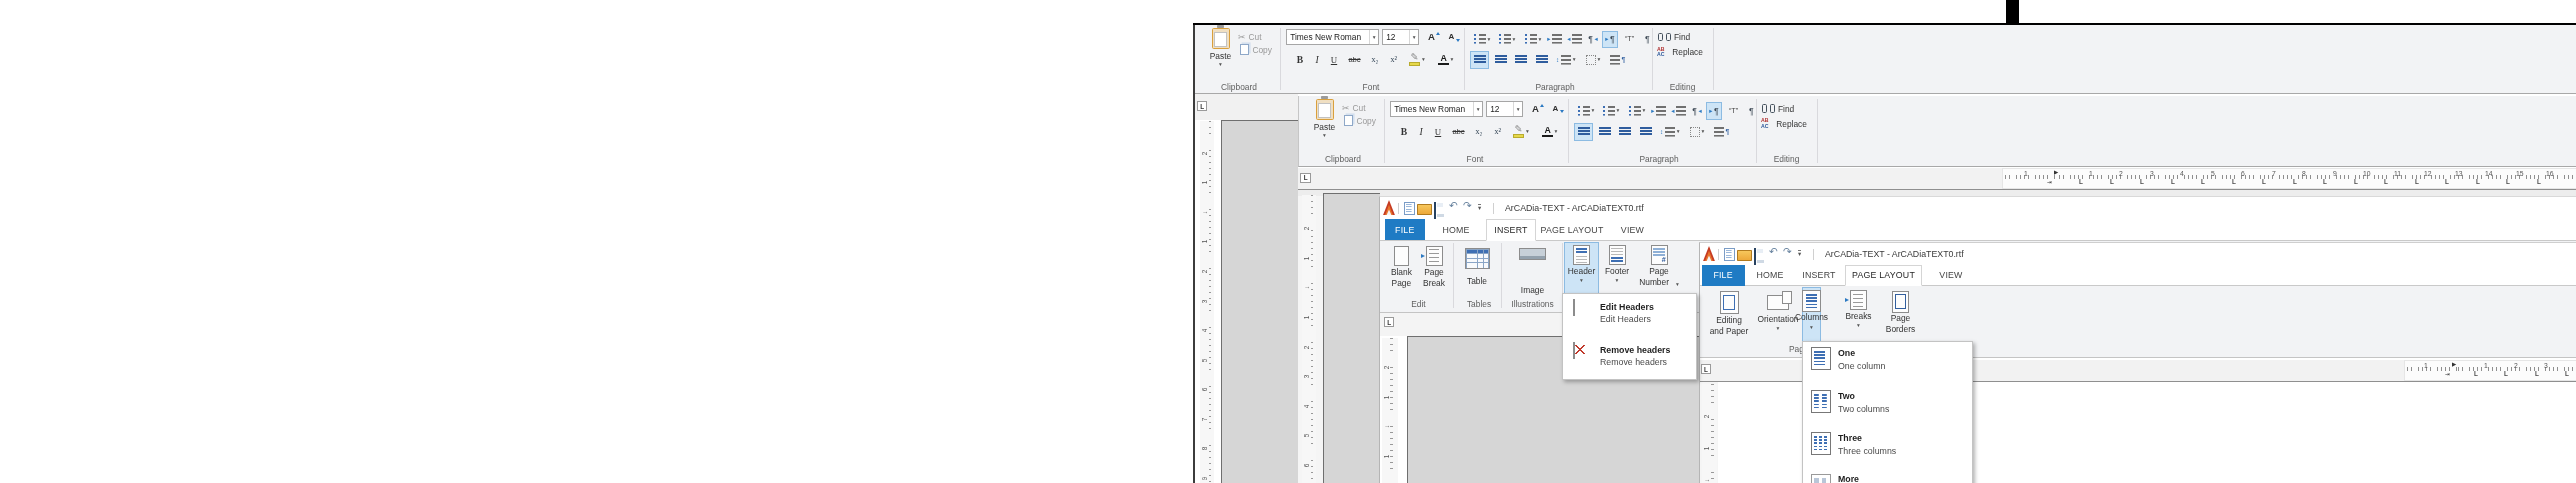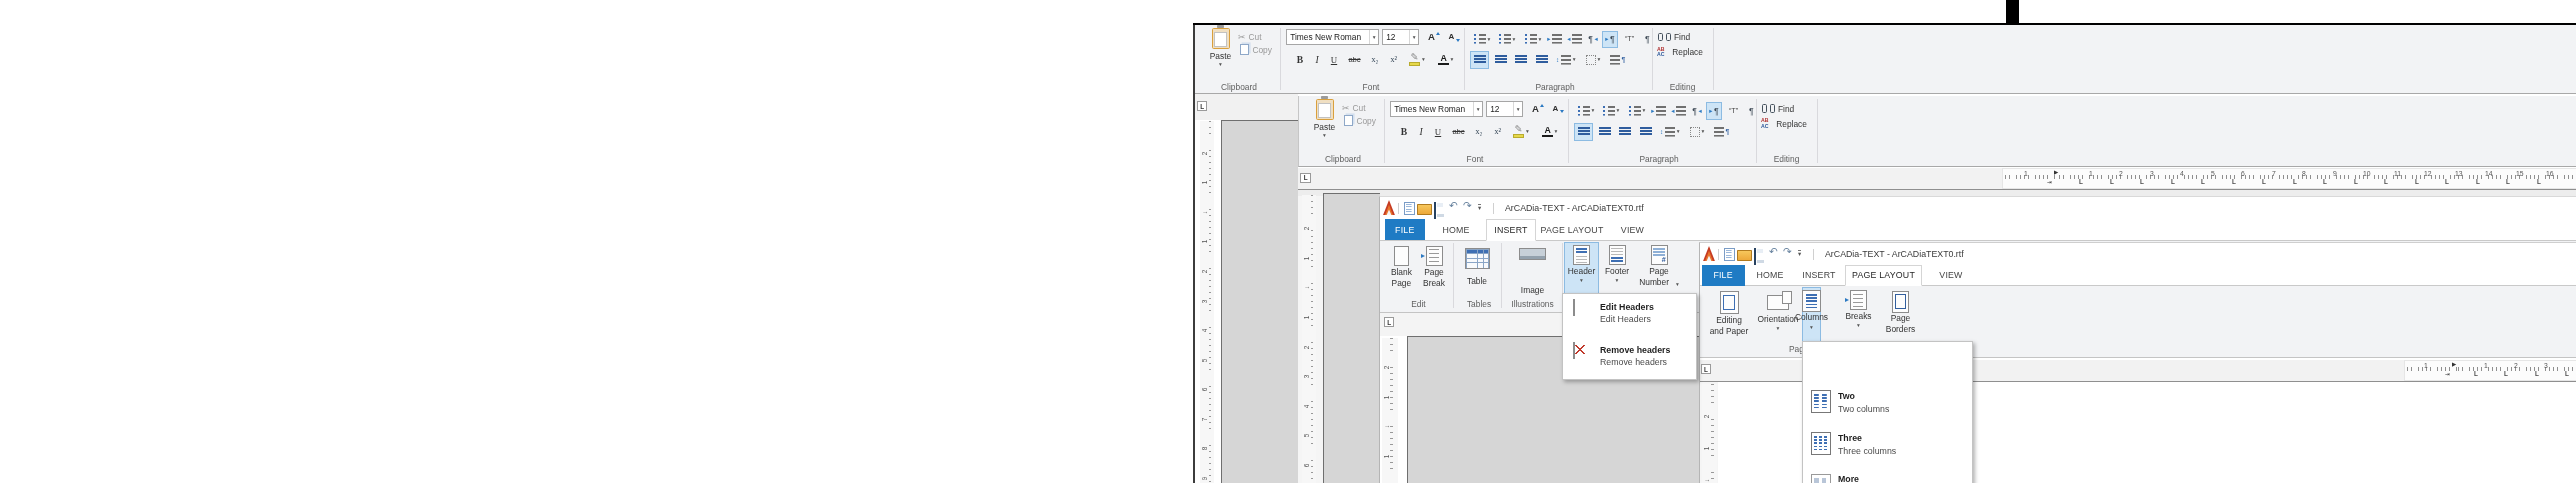--- a/index.html
+++ b/index.html
@@ -696,20 +696,25 @@
       <span class="a msub" style="left:37px;top:18.4px">Edit Headers</span>
     </div>
     <div class="a" style="left:0;top:46px;width:131px;height:37px">
       <span class="a pg i-remh" style="left:9.6px;top:3.2px"></span>
       <span class="a mtitle" style="left:37px;top:4.8px">Remove headers</span>
       <span class="a msub" style="left:37px;top:17px">Remove headers</span>
     </div>
   </div>
 
   <div class="a menu" style="left:1802px;top:341px;width:169px;height:142px">
+    <div class="a" style="left:0;top:3.2px;width:167px;height:40px">
+      <span class="a i-c1" style="left:8px;top:1.6px"></span>
+      <span class="a mtitle" style="left:35px;top:3.2px">One</span>
+      <span class="a msub" style="left:35px;top:16px">One column</span>
+    </div>
     <div class="a" style="left:0;top:46px;width:167px;height:40px">
       <span class="a i-c2" style="left:8px;top:1.6px"></span>
       <span class="a mtitle" style="left:35px;top:3.2px">Two</span>
       <span class="a msub" style="left:35px;top:16px">Two columns</span>
     </div>
     <div class="a" style="left:0;top:88px;width:167px;height:40px">
       <span class="a i-c3" style="left:8px;top:1.6px"></span>
       <span class="a mtitle" style="left:35px;top:3.2px">Three</span>
       <span class="a msub" style="left:35px;top:16px">Three columns</span>
     </div>

